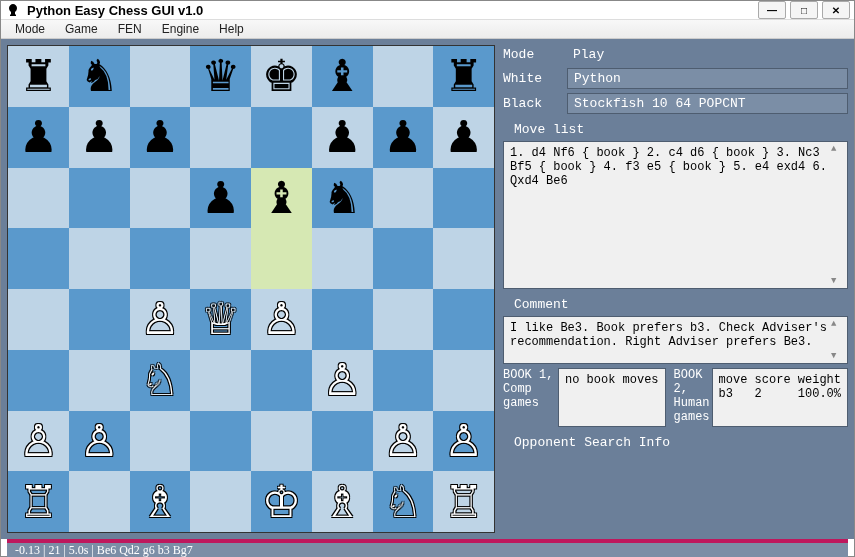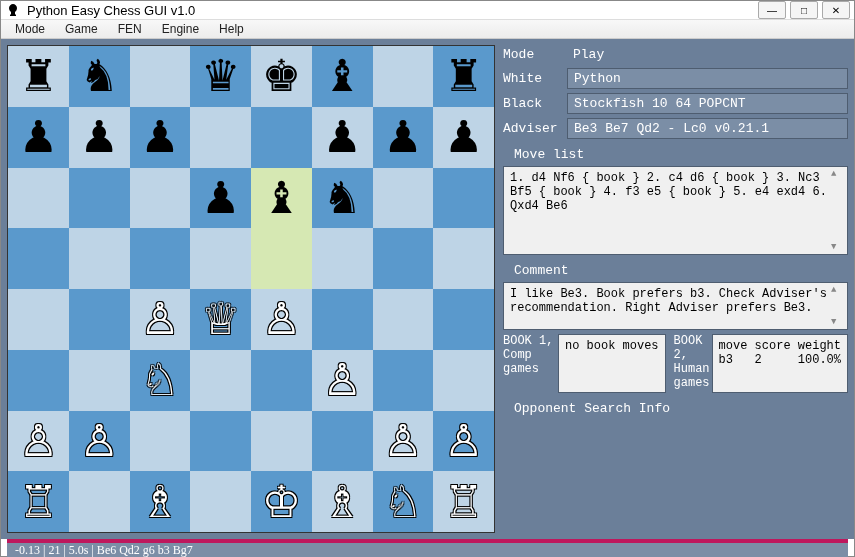--- a/index.html
+++ b/index.html
@@ -1,38 +1,38 @@
 <!DOCTYPE html>
 <html><head>
 <meta charset="utf-8">
 <style>
 * { box-sizing: border-box; margin: 0; padding: 0; }
 body { font-family: "Segoe UI", Tahoma, sans-serif; font-size: 12px; background: #fff; }
 .window { width: 855px; height: 557px; border: 1px solid #888; background: #fff; display: flex; flex-direction: column; }
-.titlebar { height: 28px; background: #fff; border-bottom: 1px solid #ddd; display: flex; align-items: center; padding: 0 4px; }
+.titlebar { height: 28px; background: #fff; border-bottom: 1px solid #ddd; display: flex; align-items: center; padding: 0 4px; font-weight: bold; }
 .titlebar .ticon { width: 16px; height: 16px; margin-right: 6px; }
 .titlebar .title { flex: 1; font-size: 13px; color: #000; }
 .winbtns { display: flex; gap: 4px; }
 .winbtn { width: 28px; height: 18px; border: 1px solid #aaa; background: #f5f5f5; display: flex; align-items: center; justify-content: center; font-size: 10px; border-radius: 2px; }
 .menubar { height: 22px; background: linear-gradient(#f8f8f8,#ececec); border-bottom: 1px solid #ccc; display: flex; align-items: center; padding: 0 6px; gap: 4px; }
 .menuitem { padding: 2px 8px; font-size: 12px; color: #222; cursor: default; }
 .content { flex: 1; display: flex; background: #6b7f99; padding: 6px; gap: 8px; }
 .left { width: 488px; display: flex; flex-direction: column; }
 .board { width: 488px; height: 488px; display: grid; grid-template-columns: repeat(8,1fr); grid-template-rows: repeat(8,1fr); border: 1px solid #333; }
 .sq { display: flex; align-items: center; justify-content: center; font-size: 44px; line-height: 1; }
 .light { background: #bed4e6; }
 .dark { background: #5a99cc; }
 .hl { background: #d6e8b3 !important; }
 .right { flex: 1; display: flex; flex-direction: column; gap: 4px; color: #fff; font-family: "Courier New", monospace; font-size: 13px; }
 .inforow { display: flex; gap: 8px; align-items: center; }
 .inforow .lbl { width: 56px; }
 .infofield { flex: 1; background: #7b8ea6; border: 1px solid #4e5d70; padding: 2px 6px; color: #fff; min-height: 18px; }
 .section-lbl { margin-top: 4px; padding-left: 11px; }
 .textarea { background: #f0f0f0; color: #000; border: 1px solid #4e5d70; padding: 4px 6px; font-family: "Courier New", monospace; font-size: 12px; overflow: auto; position: relative; }
-.textarea.movelist { height: 89px; }
+.textarea.movelist { height: 148px; }
 .textarea.comment { height: 48px; }
 .scroll-hint { position: absolute; right: 2px; width: 14px; top:2px; bottom:2px; display:flex; flex-direction:column; justify-content:space-between; color:#888; font-size:9px; }
 .books { display: flex; gap: 8px; }
 .bookcol { flex: 1; display: flex; flex-direction: row; gap: 2px; }
 .bookcol .booklbl { font-size: 12px; }
 .bookbox { background: #f0f0f0; color: #000; border: 1px solid #4e5d70; padding: 4px 6px; height: 59px; font-family: "Courier New", monospace; font-size: 12px; white-space: pre; }
 .statusbar { height: 24px; background: #7b8ea6; border-top: 4px solid #be185d; display: flex; align-items: center; padding: 0 8px; color: #fff; font-family: Liberation Serif, serif; font-size: 12px; margin: 0 6px 6px 6px; }
 .piece { font-family: "Segoe UI Symbol","Arial Unicode MS",sans-serif; }
 .piece.white { color: #fff; text-shadow: -1px -1px 0 #000,1px -1px 0 #000,-1px 1px 0 #000,1px 1px 0 #000; }
 .piece.black { color: #000; }
@@ -194,24 +194,20 @@
           <div class="infofield" style="background:transparent;border:none;">Play</div>
         </div>
       <div class="inforow">
           <div class="lbl">White</div>
           <div class="infofield">Python</div>
         </div>
       <div class="inforow">
           <div class="lbl">Black</div>
           <div class="infofield">Stockfish 10 64 POPCNT</div>
         </div>
-      <div class="inforow">
-          <div class="lbl">Adviser</div>
-          <div class="infofield">Be3 Be7 Qd2 - Lc0 v0.21.1</div>
-        </div>
 
       <div class="section-lbl">Move list</div>
       <div class="textarea movelist"><span>1. d4 Nf6 { book } 2. c4 d6 { book } 3. Nc3 Bf5 { book } 4. f3 e5 { book } 5. e4 exd4 6. Qxd4 Be6</span><div class="scroll-hint">
             <span>▲</span>
             <span>▼</span>
           </div></div>
 
       <div class="section-lbl">Comment</div>
       <div class="textarea comment"><span>I like Be3. Book prefers b3. Check Adviser's recommendation. Right Adviser prefers Be3.</span><div class="scroll-hint">
             <span>▲</span>

